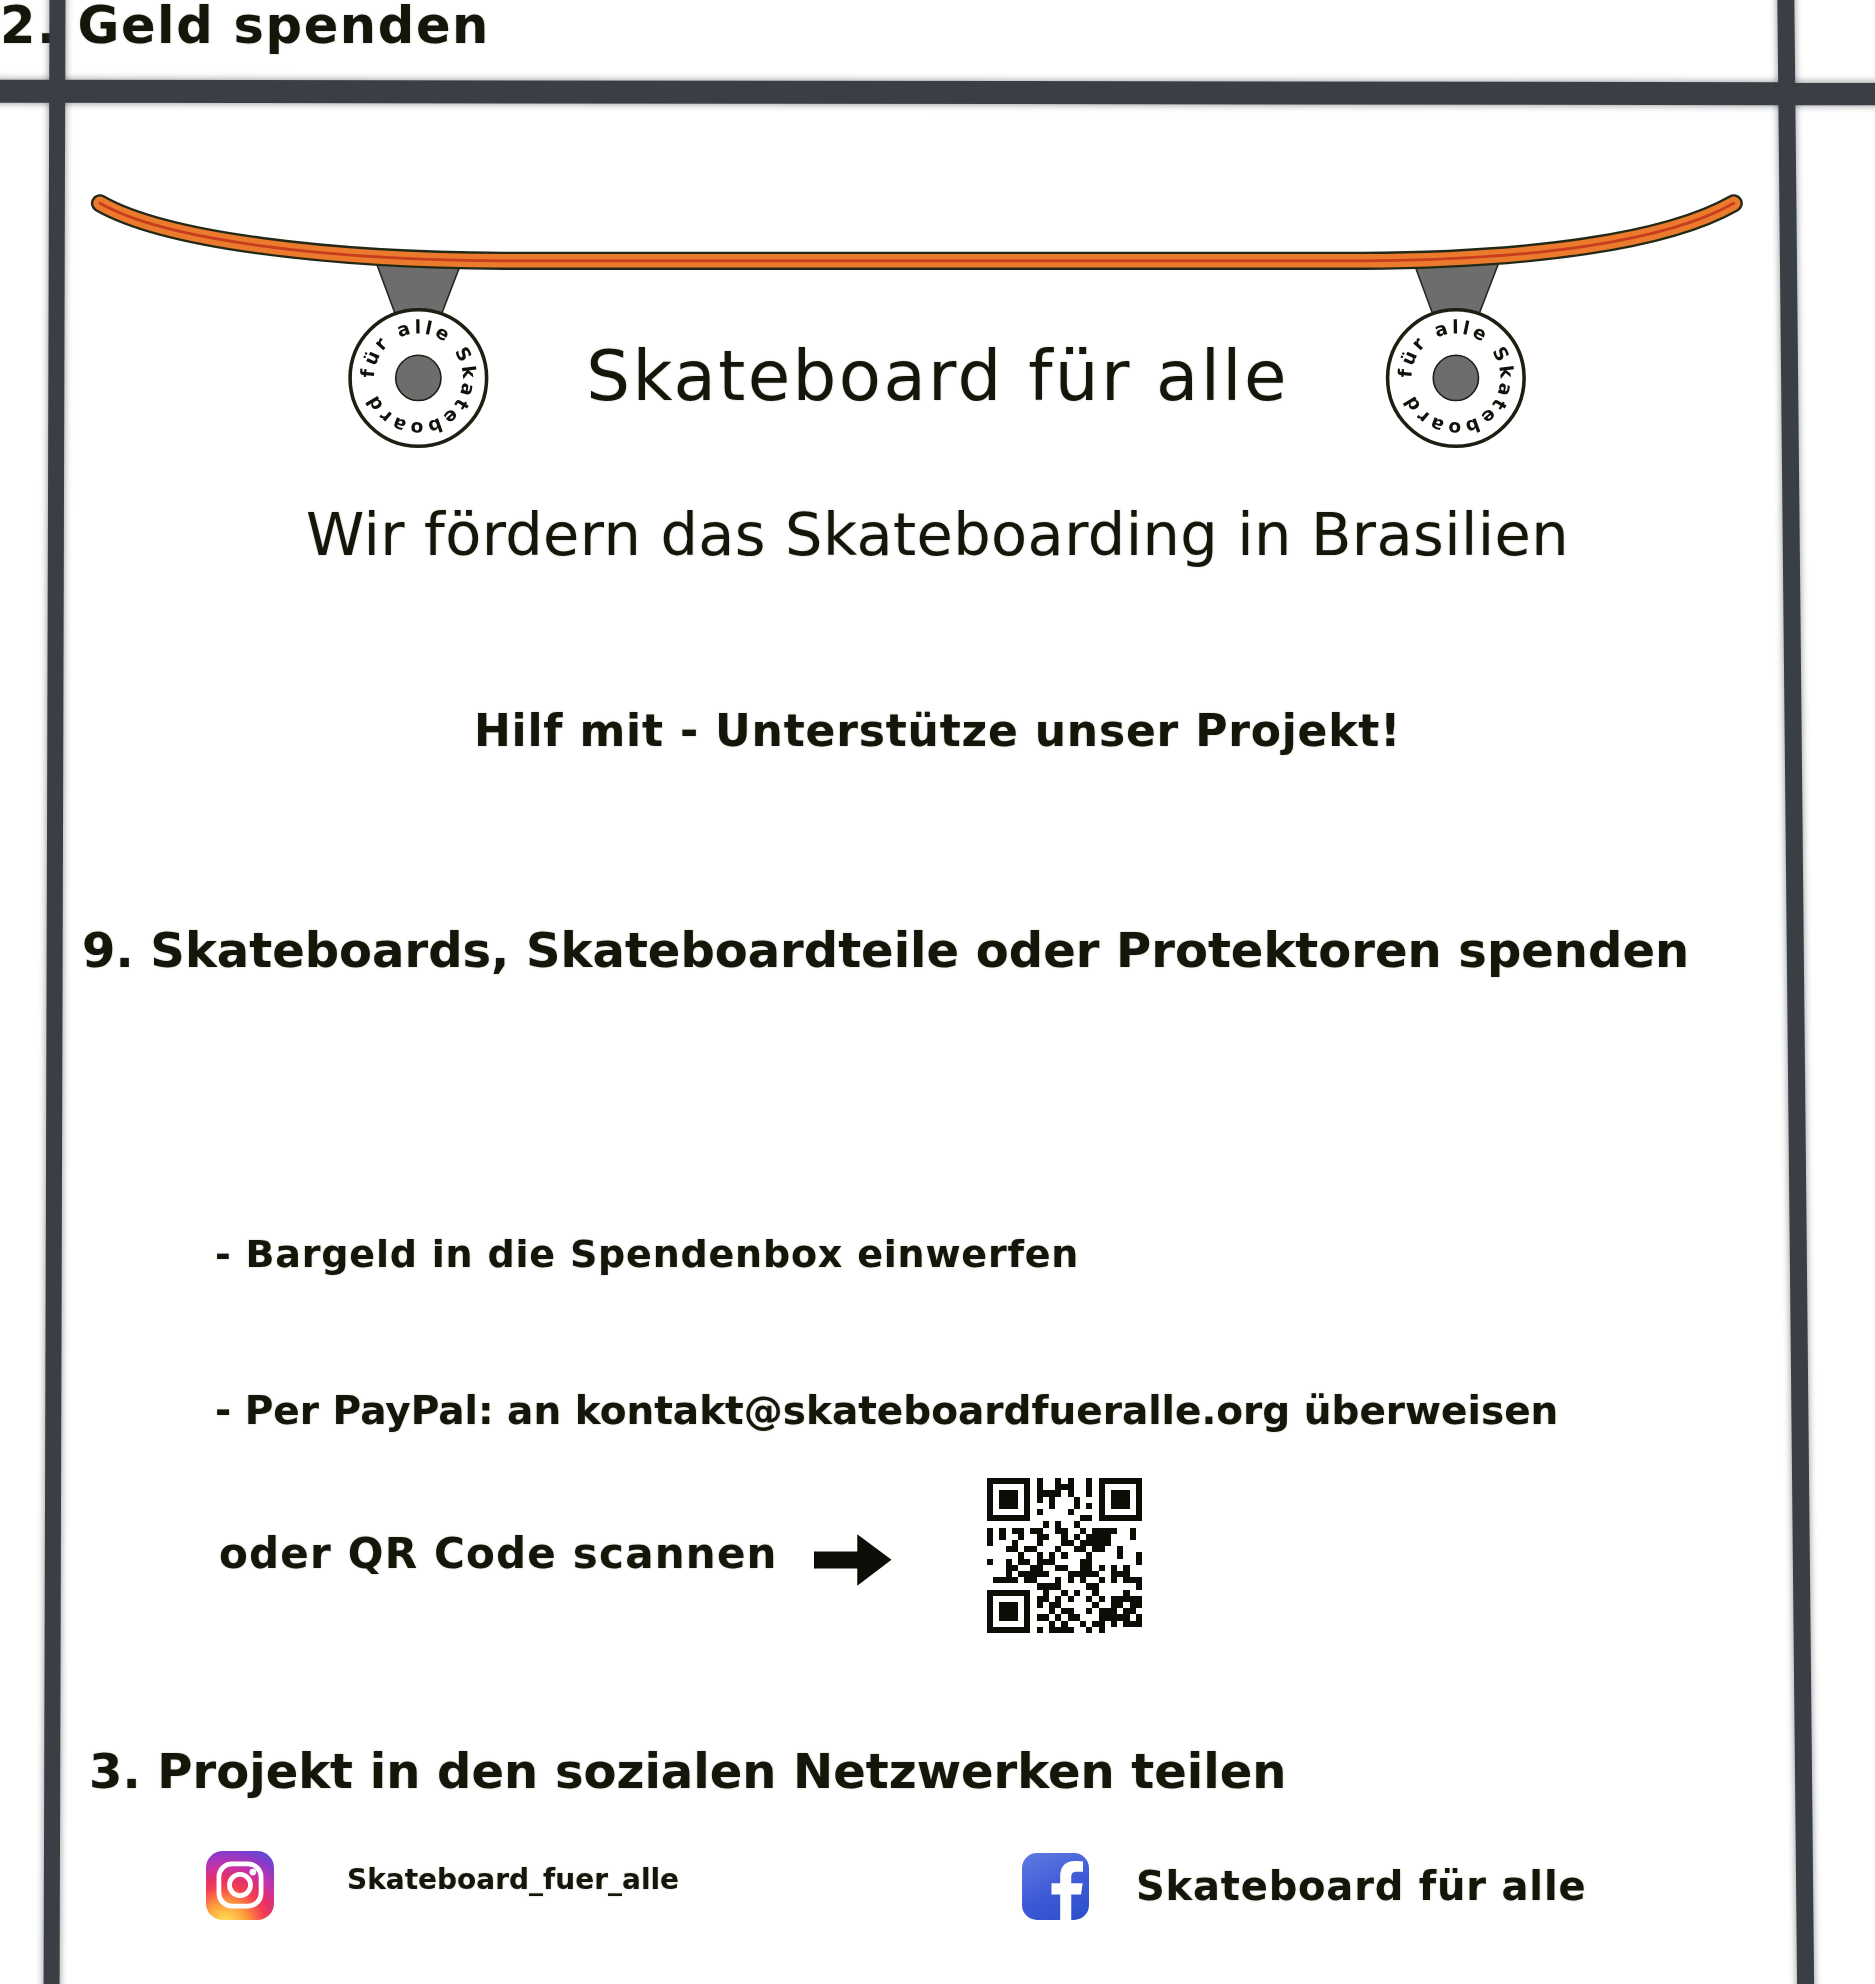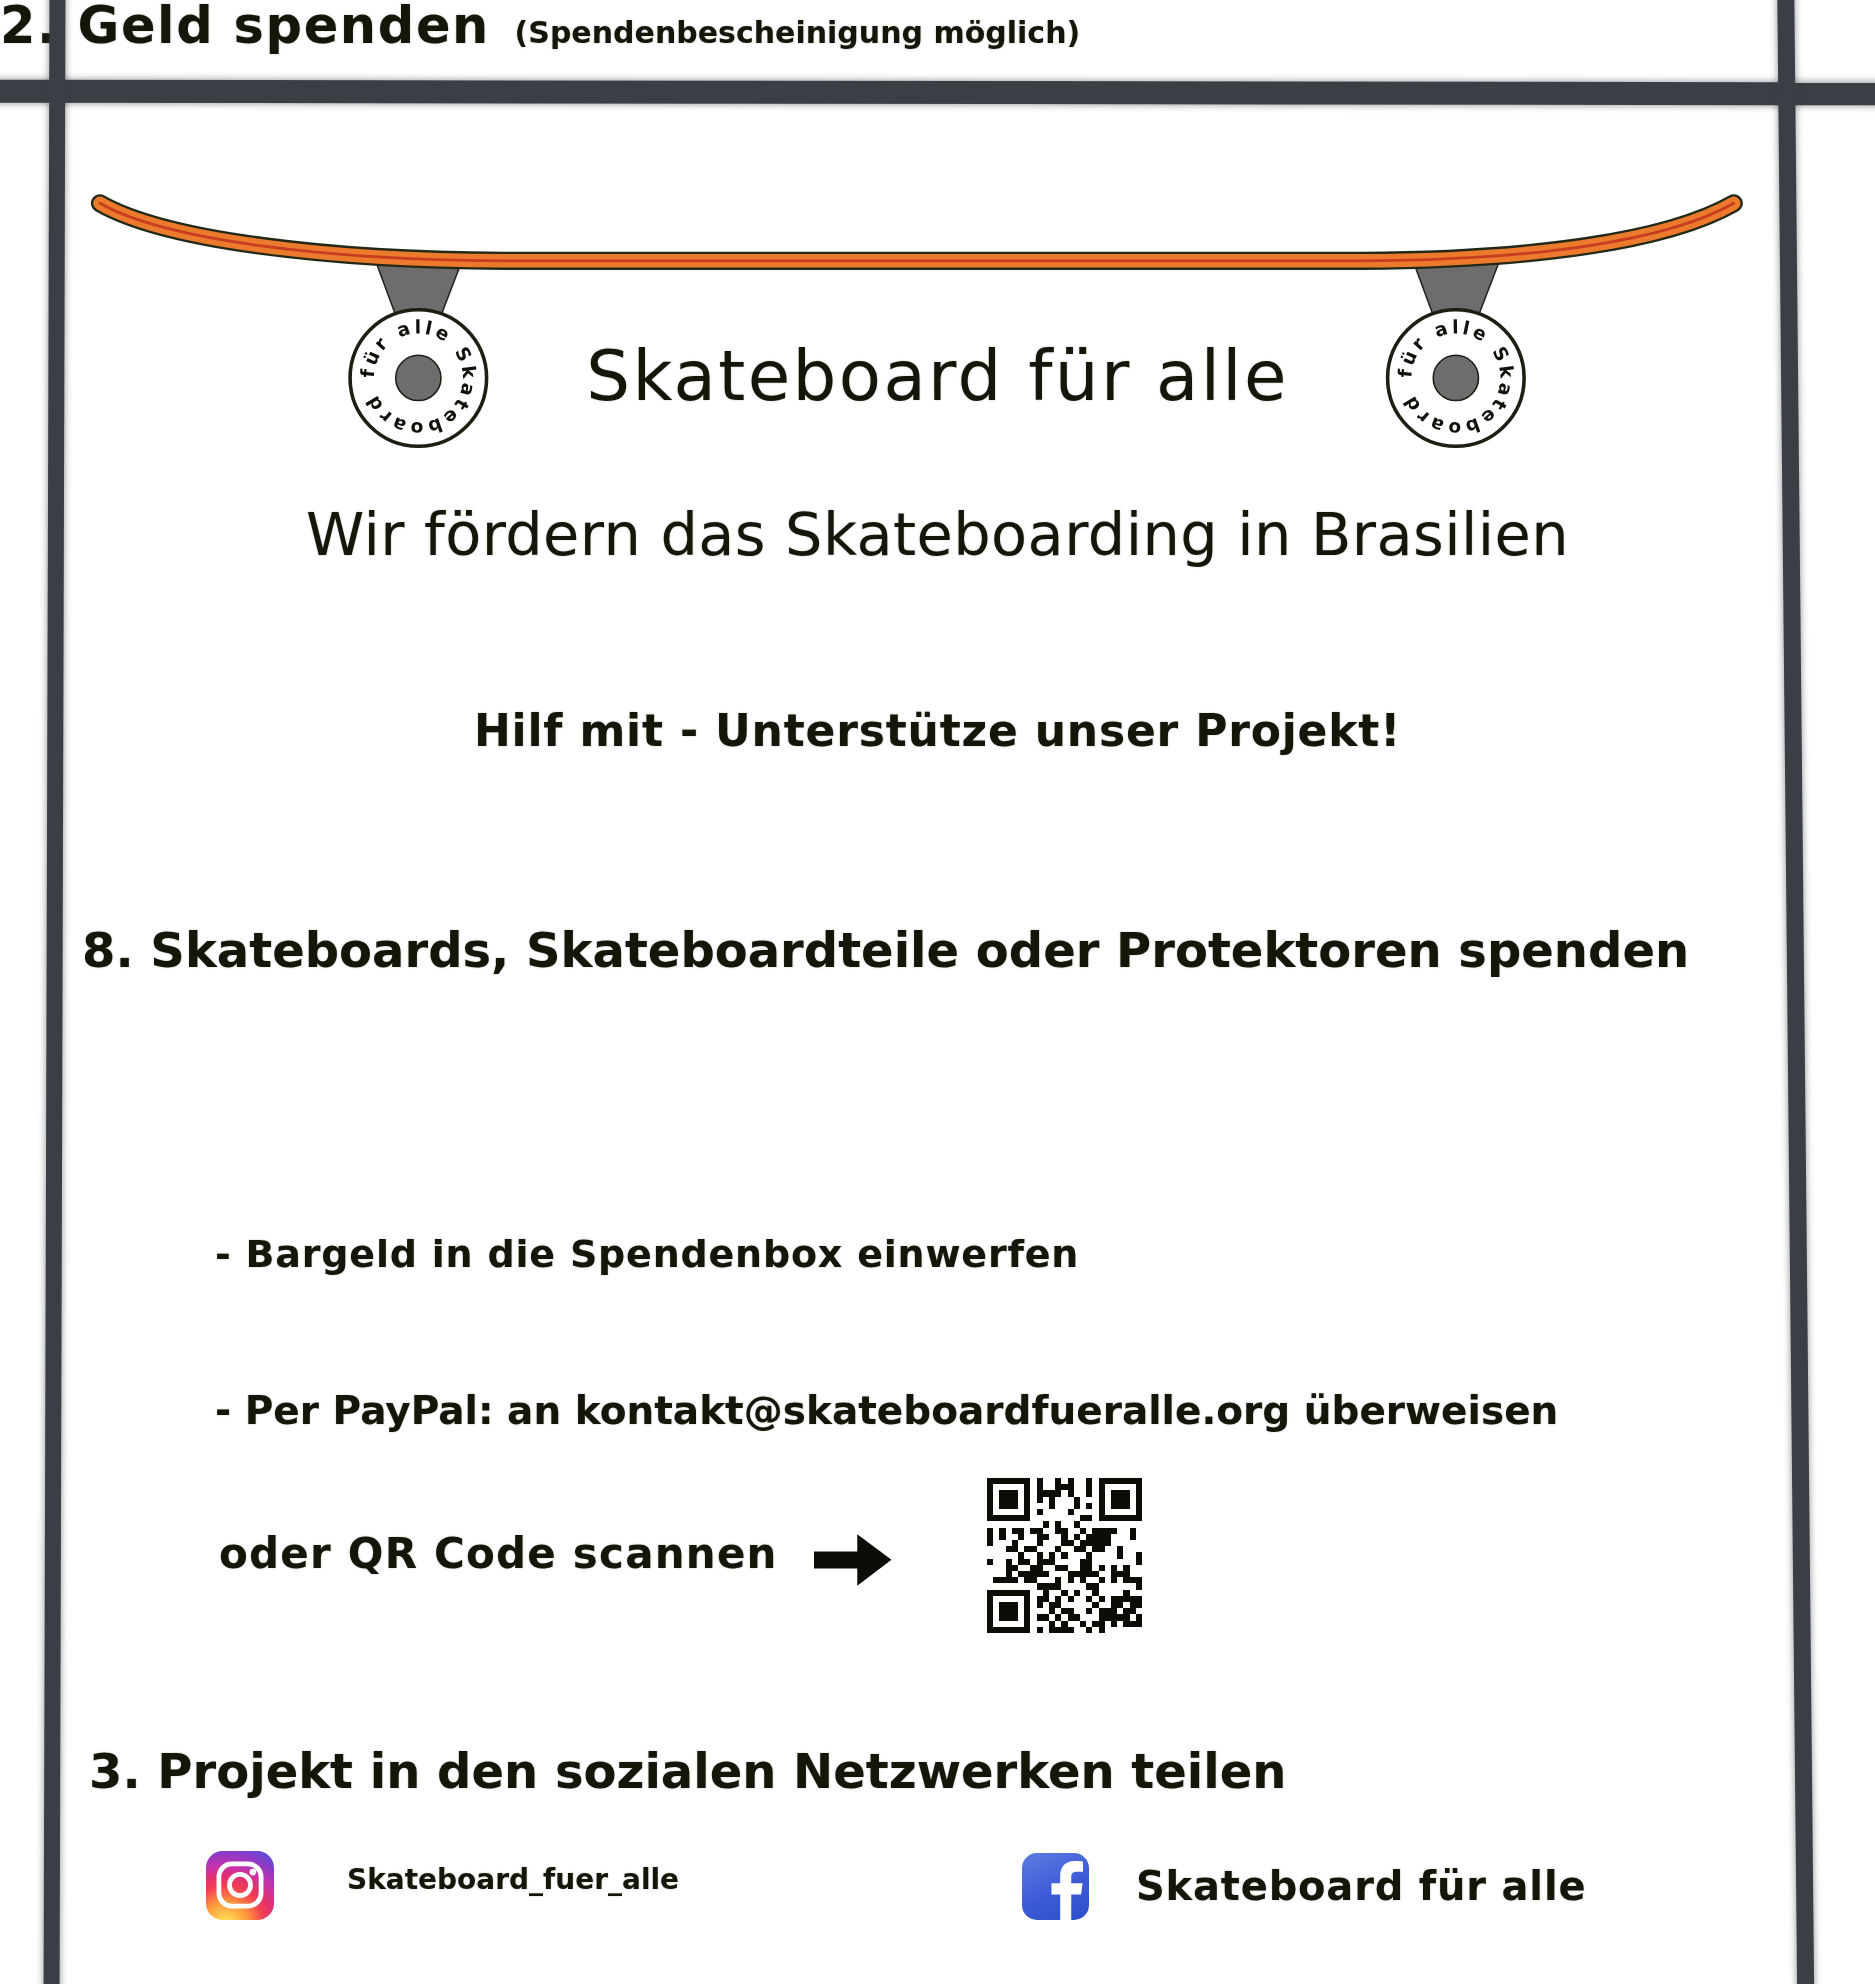--- a/index.html
+++ b/index.html
@@ -106,25 +106,24 @@
       <circle cx="3668" cy="952" r="57" fill="#6C6D6C" stroke="#1b2012" stroke-width="4"></circle>
       <path id="wheelpath-r" d="M 3556 952 A 112 112 0 1 1 3780 952 A 112 112 0 1 1 3556 952" fill="none"></path>
       <text class="wheel-text"><textPath href="#wheelpath-r" textLength="660">für alle Skateboard</textPath></text>
     </g>
   </svg>
 
   <div class="chalk center" id="logo-title">Skateboard für alle</div>
   <div class="chalk center" id="subtitle">Wir fördern das Skateboarding in Brasilien</div>
   <div class="chalk center bold" id="headline">Hilf mit - Unterstütze unser Projekt!</div>
 
-  <div class="chalk bold" id="item1">8. Skateboards, Skateboardteile oder Protektoren spenden</div>
+  <div class="chalk bold" id="item1">9. Skateboards, Skateboardteile oder Protektoren spenden</div>
 
   <div id="item2-row">
     <span class="chalk bold" style="position:static" id="item2-heading">2. Geld spenden</span>
-    <span class="chalk bold" style="position:static" id="item2-note">(Spendenbescheinigung möglich)</span>
   </div>
 
   <div class="chalk bold" id="bullet-cash">- Bargeld in die Spendenbox einwerfen</div>
   <div class="chalk bold" id="qr-prompt">oder QR Code scannen</div>
 
   <div class="chalk bold" id="bullet-paypal">- Per PayPal: an kontakt@skateboardfueralle.org überweisen</div>
 
   <svg id="arrow-right" viewBox="0 0 210 145" xmlns="http://www.w3.org/2000/svg">
     <polygon points="0,50 115,50 115,4 206,72 115,141 115,95 0,95" fill="#0b0d07"></polygon>
   </svg>

